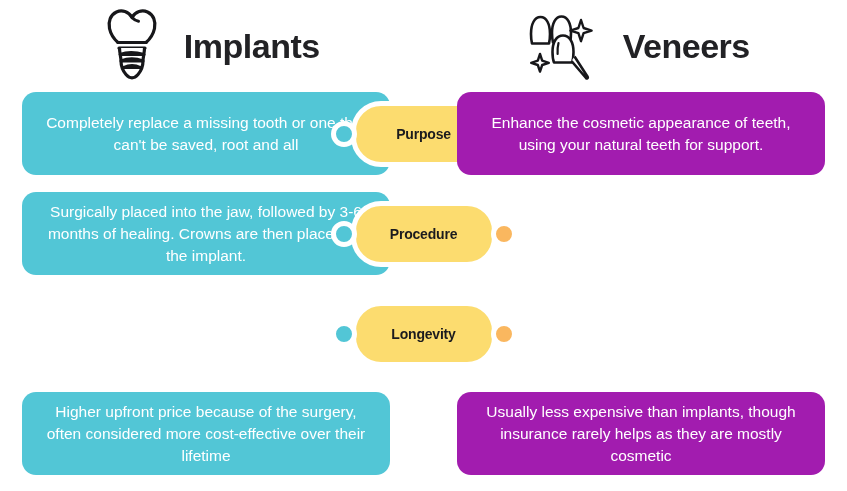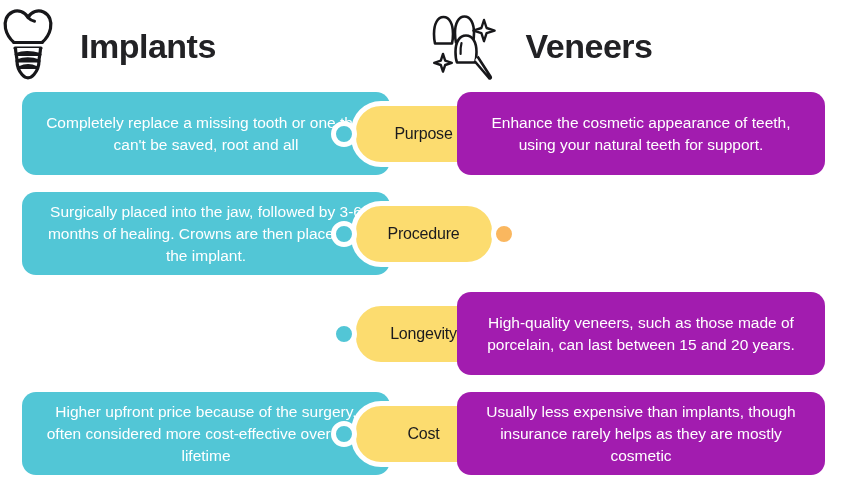--- a/index.html
+++ b/index.html
@@ -19,20 +19,21 @@
   .header {
     display: flex;
     height: 92px;
     width: 100%;
     align-items: center;
   }
   .header-col {
     flex: 1 1 50%;
     display: flex;
     align-items: center;
+    justify-content: center;
     gap: 24px;
   }
   .header-icon {
     display: block;
     flex: 0 0 auto;
   }
   .header-title {
     font-size: 34px;
     font-weight: bold;
     color: #222225;
@@ -105,22 +106,22 @@
     background: #FCDC6F;
     border: 5px solid #ffffff;
     border-radius: 30px;
     display: flex;
     align-items: center;
     justify-content: center;
     box-sizing: content-box;
     z-index: 2;
   }
   .badge-label {
-    font-size: 16px;
-    font-weight: normal;
+    font-size: 14px;
+    font-weight: bold;
     color: #1b1b1e;
     letter-spacing: -0.2px;
     white-space: nowrap;
   }
   .connector {
     position: absolute;
     top: 50%;
     width: 26px;
     height: 26px;
     margin-top: -13px;
@@ -205,34 +206,24 @@
   </div>
 
   <div class="row">
     <div class="badge-wrap">
       <span class="connector connector-left"></span>
       <div class="badge">
         <span class="badge-label">Longevity</span>
       </div>
       <span class="connector connector-right"></span>
     </div>
-    <div class="panel panel-right">
-      <span class="panel-text">High-quality veneers, such as those made of porcelain, can last between 15 and 20 years.</span>
-    </div>
   </div>
 
   <div class="row">
     <div class="panel panel-left">
       <span class="panel-text">Higher upfront price because of the surgery, often considered more cost-effective over their lifetime</span>
     </div>
-    <div class="badge-wrap">
-      <span class="connector connector-left"></span>
-      <div class="badge">
-        <span class="badge-label">Cost</span>
-      </div>
-      <span class="connector connector-right"></span>
-    </div>
     <div class="panel panel-right">
       <span class="panel-text">Usually less expensive than implants, though insurance rarely helps  as they are mostly cosmetic</span>
     </div>
   </div>
 
 </div>
 
 </body></html>

